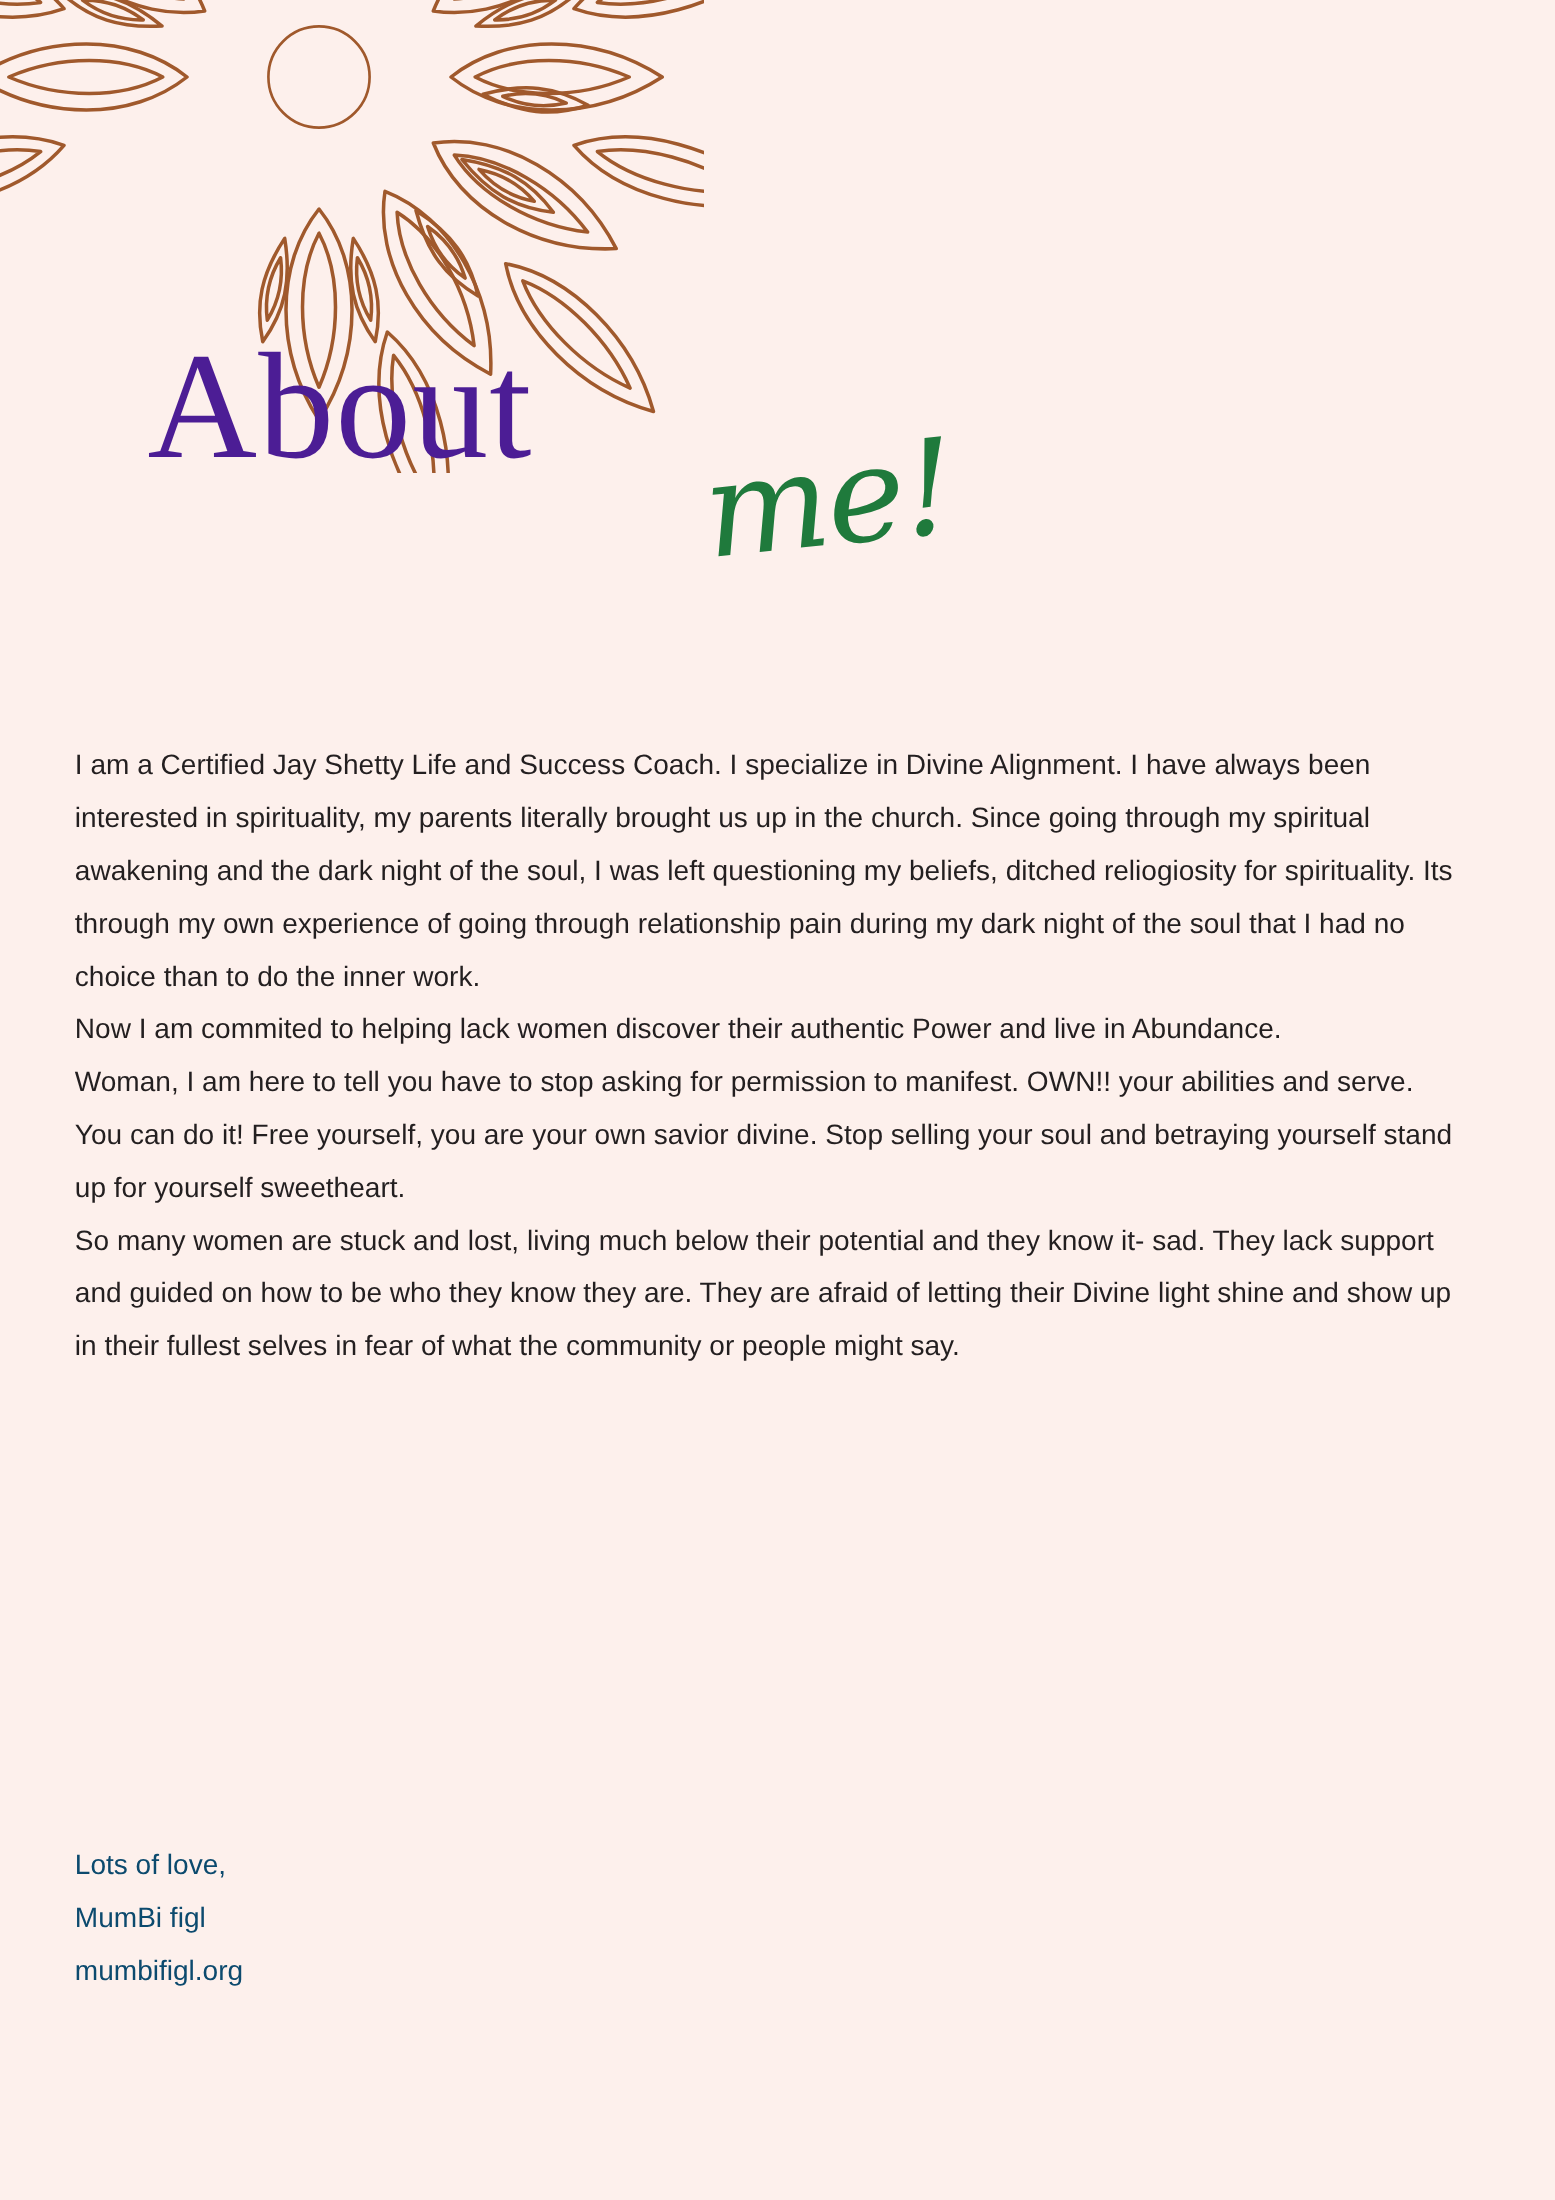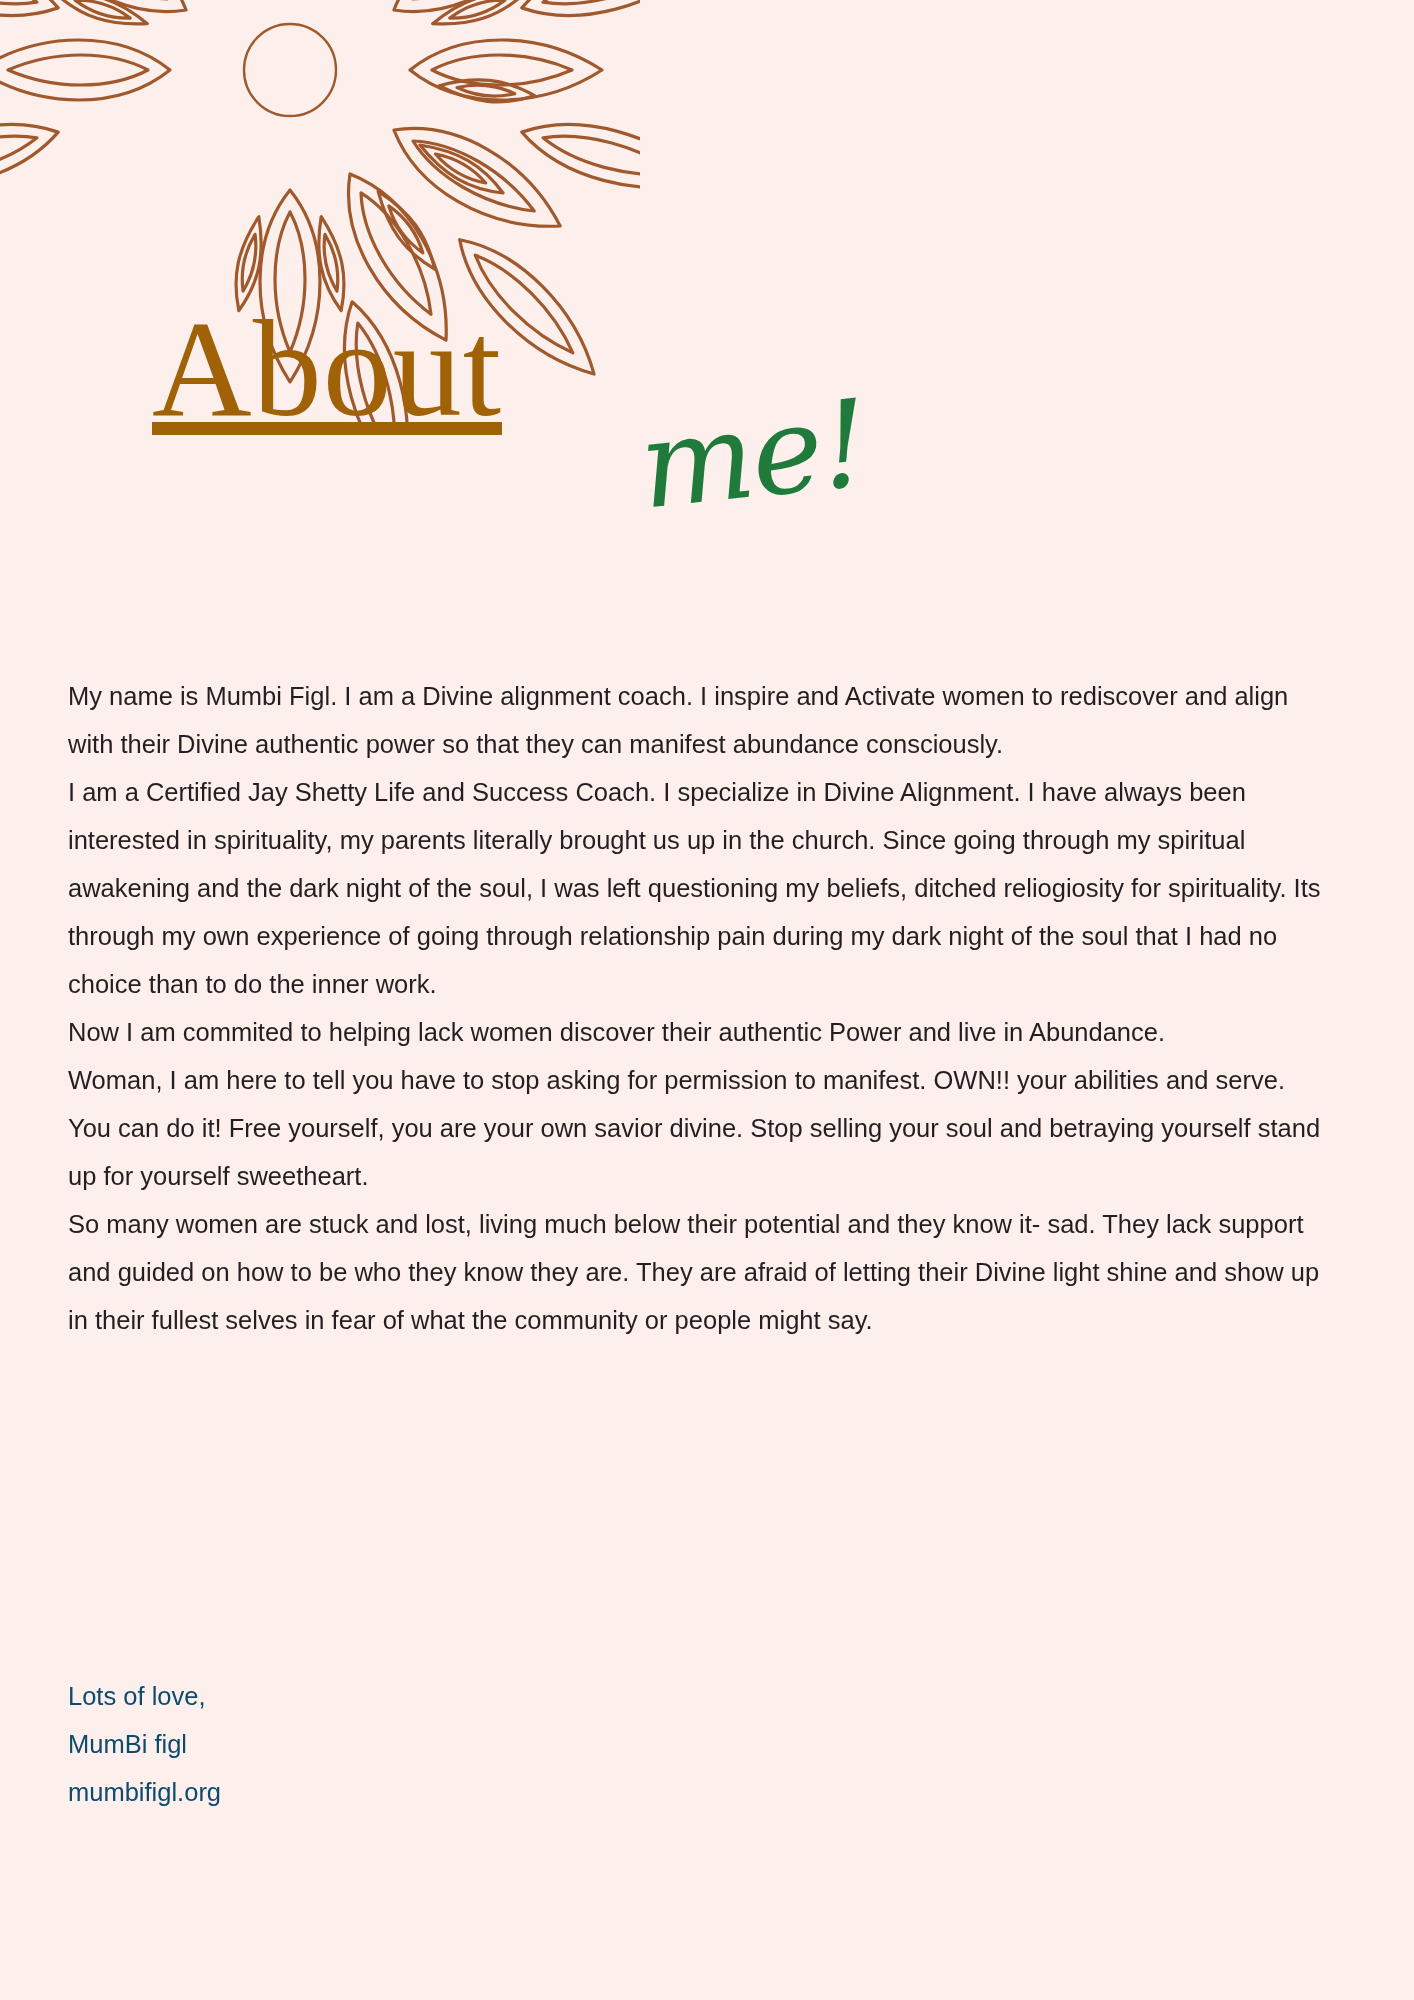--- a/index.html
+++ b/index.html
@@ -35,28 +35,27 @@
   
   .title-wrap {
     position: absolute;
     left: 0;
     top: 300px;
     width: 1414px;
     height: 320px;
   }
   .title-about {
     position: absolute;
-    left: 152px;
+    left: 134px;
     top: 0px;
     font-family: "Liberation Serif", serif;
     font-size: 138px;
     line-height: 1;
-    color: #a16207;
+    color: #4c1d95;
     letter-spacing: 1px;
-    text-decoration: underline;
   }
   .title-me {
     position: absolute;
     left: 640px;
     top: 95px;
     font-family: "DejaVu Serif", serif;
     font-style: italic;
     font-size: 120px;
     line-height: 1;
     color: #1f7a3c;
@@ -241,21 +240,20 @@
       <circle cx="0" cy="0" r="46" stroke-width="2.4"></circle>
     </g>
   </svg>
 
   <div class="title-wrap">
     <div class="title-about">About</div>
     <div class="title-me">me!</div>
   </div>
 
   <div class="body-copy">
-    <p>My name is Mumbi Figl. I am a Divine alignment coach. I inspire and Activate women to rediscover and align with their Divine authentic power so that they can manifest abundance consciously.</p>
     <p> I am a Certified Jay Shetty Life and Success Coach. I specialize in Divine Alignment. I have always been interested in spirituality, my parents literally brought  us up in the church. Since going through my spiritual awakening and the dark night of the soul, I was left questioning my beliefs, ditched reliogiosity for spirituality. Its through my own experience of going through relationship pain during my dark night of the soul that I had no choice than to do the inner work.</p>
     <p> Now I am commited to helping lack women discover their authentic Power and live in Abundance.</p>
     <p>Woman, I am here to tell you have to stop asking for permission to manifest. OWN!! your abilities and serve. You can do it! Free yourself, you are your own savior divine. Stop selling your soul and betraying yourself stand up for yourself sweetheart.</p>
     <p>So many women are stuck and lost, living much below their potential and they know it- sad. They lack support and guided on how to be who they know they are. They are afraid of letting their Divine light shine and show up in their fullest selves in fear of what the community or people might say.</p>
   </div>
 
   <div class="signoff">
     <div>Lots of love,</div>
     <div>MumBi figl</div>
     <div> mumbifigl.org</div>

